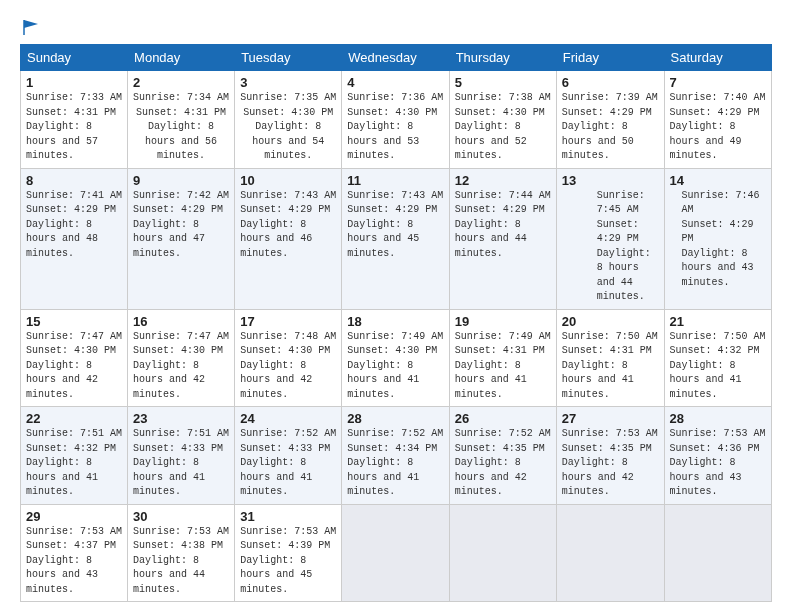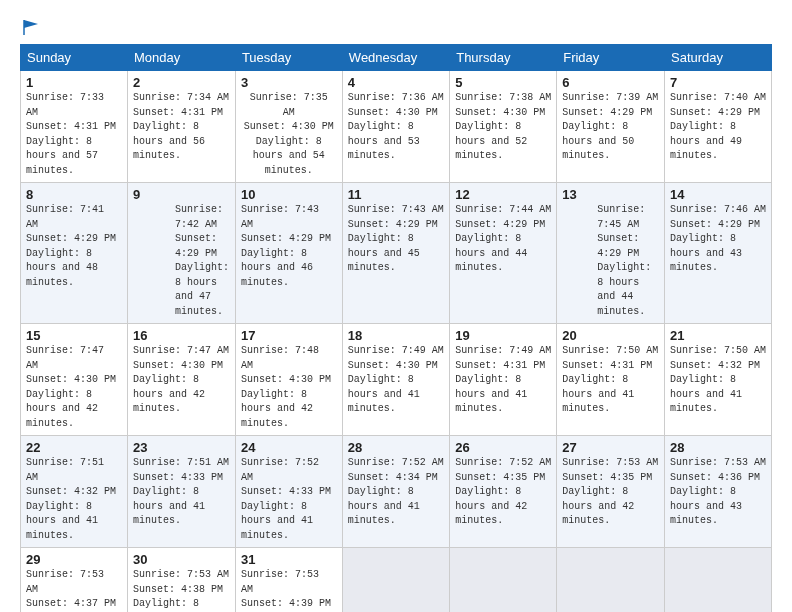--- a/index.html
+++ b/index.html
@@ -133,21 +133,21 @@
     <tbody id="calendar-body">
     <tr>
           <td>
             <span class="day-num">1</span>
             <div class="day-info" style="white-space: pre-line;">Sunrise: 7:33 AM
 Sunset: 4:31 PM
 Daylight: 8 hours and 57 minutes.</div>
           </td>
           <td>
             <span class="day-num">2</span>
-            <div class="day-info" style="white-space: pre-line;">Sunrise: 7:34 AM
+            <div class="day-info" style="white-space: pre-line; text-align: center;">Sunrise: 7:34 AM
 Sunset: 4:31 PM
 Daylight: 8 hours and 56 minutes.</div>
           </td>
           <td>
             <span class="day-num">3</span>
             <div class="day-info" style="white-space: pre-line; text-align: center;">Sunrise: 7:35 AM
 Sunset: 4:30 PM
 Daylight: 8 hours and 54 minutes.</div>
           </td>
           <td>
@@ -177,21 +177,21 @@
         </tr>
         <tr>
           <td>
             <span class="day-num">8</span>
             <div class="day-info" style="white-space: pre-line;">Sunrise: 7:41 AM
 Sunset: 4:29 PM
 Daylight: 8 hours and 48 minutes.</div>
           </td>
           <td>
             <span class="day-num">9</span>
-            <div class="day-info" style="white-space: pre-line; margin-left: 42px;">Sunrise: 7:42 AM
+            <div class="day-info" style="white-space: pre-line;">Sunrise: 7:42 AM
 Sunset: 4:29 PM
 Daylight: 8 hours and 47 minutes.</div>
           </td>
           <td>
             <span class="day-num">10</span>
             <div class="day-info" style="white-space: pre-line;">Sunrise: 7:43 AM
 Sunset: 4:29 PM
 Daylight: 8 hours and 46 minutes.</div>
           </td>
           <td>
@@ -207,21 +207,21 @@
 Daylight: 8 hours and 44 minutes.</div>
           </td>
           <td>
             <span class="day-num">13</span>
             <div class="day-info" style="white-space: pre-line; margin-left: 35px;">Sunrise: 7:45 AM
 Sunset: 4:29 PM
 Daylight: 8 hours and 44 minutes.</div>
           </td>
           <td>
             <span class="day-num">14</span>
-            <div class="day-info" style="white-space: pre-line;">Sunrise: 7:46 AM
+            <div class="day-info" style="white-space: pre-line; margin-left: 12px;">Sunrise: 7:46 AM
 Sunset: 4:29 PM
 Daylight: 8 hours and 43 minutes.</div>
           </td>
         </tr>
         <tr>
           <td>
             <span class="day-num">15</span>
             <div class="day-info" style="white-space: pre-line;">Sunrise: 7:47 AM
 Sunset: 4:30 PM
 Daylight: 8 hours and 42 minutes.</div>

